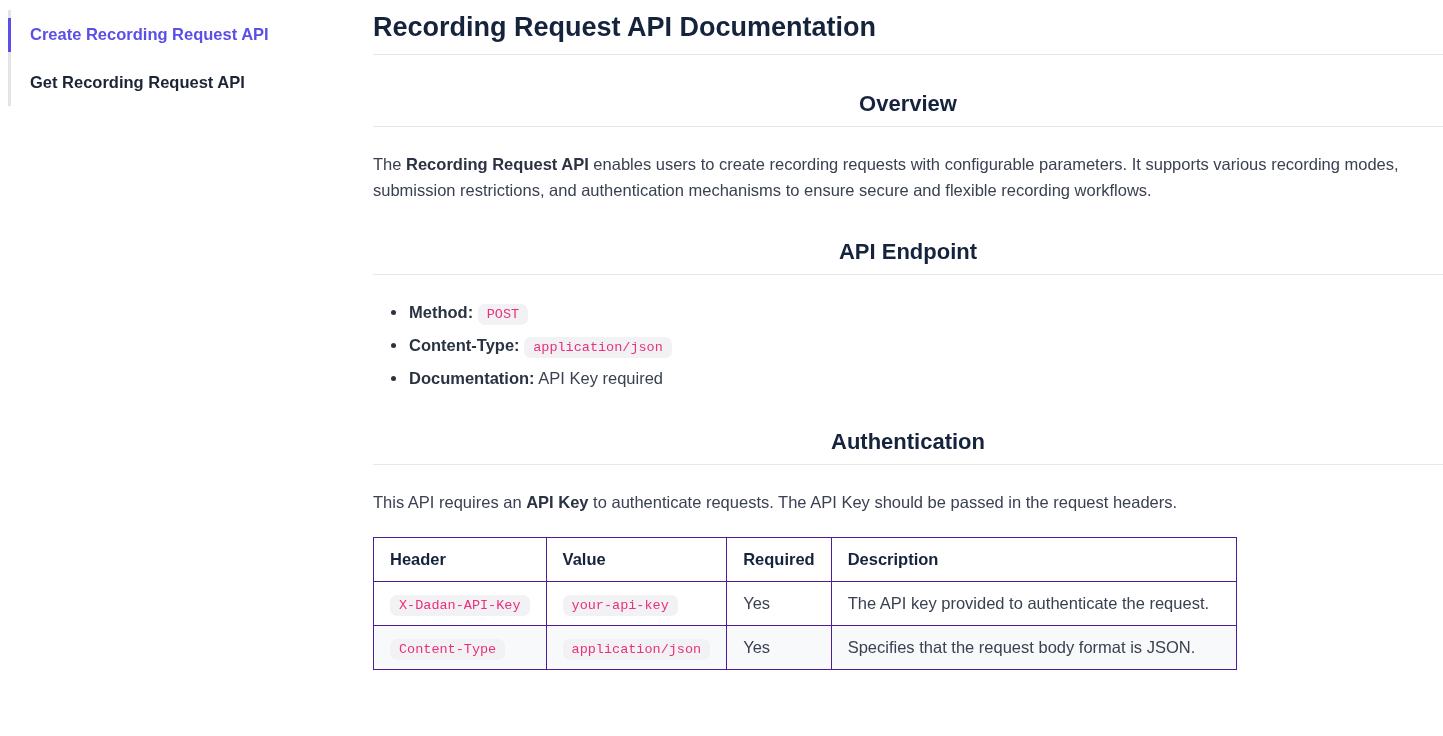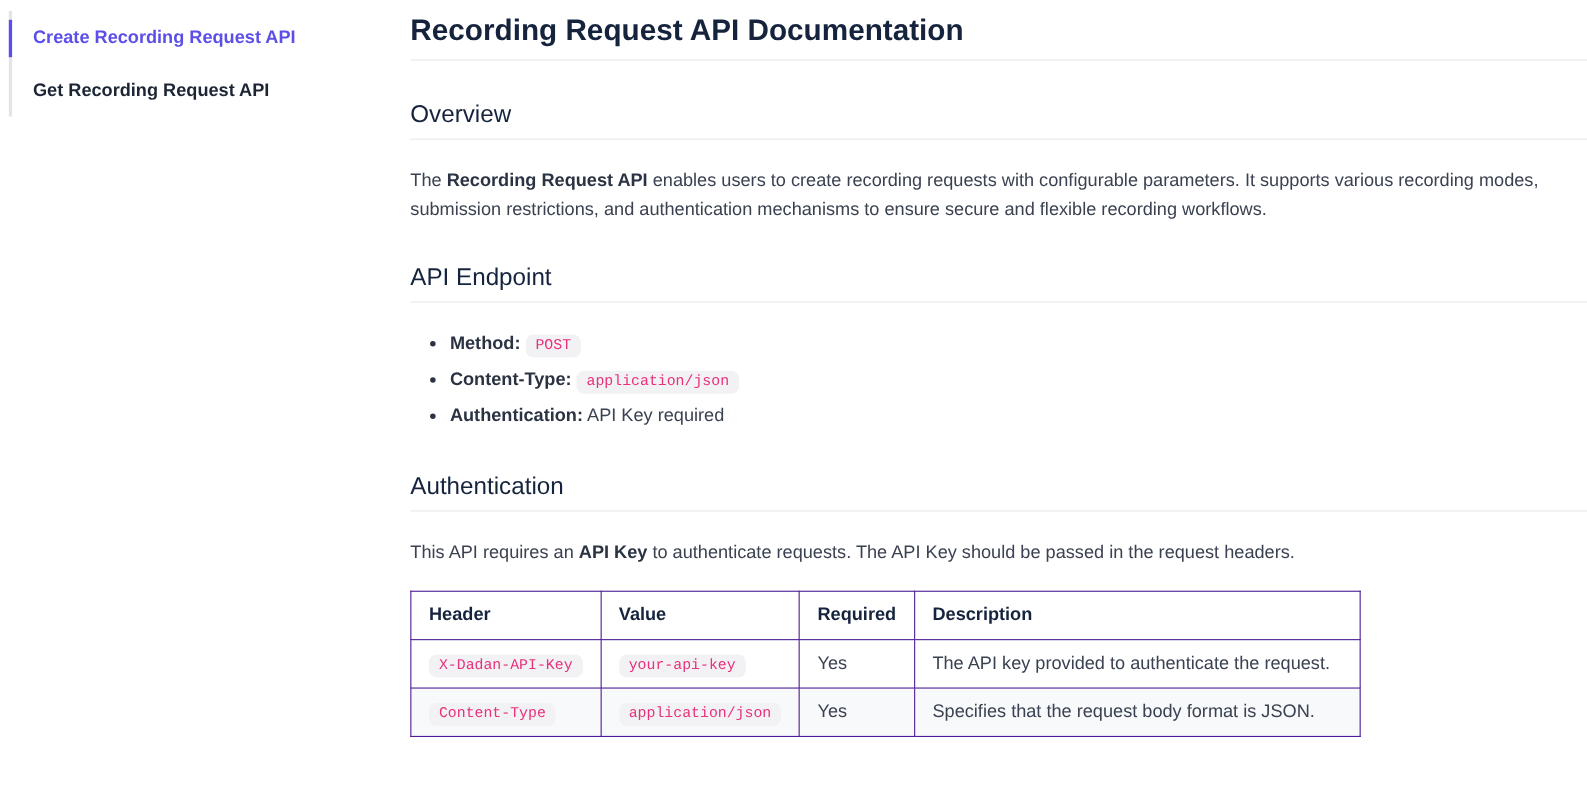--- a/index.html
+++ b/index.html
@@ -26,22 +26,22 @@
     width: 3px; background: #5b4fe8;
   }
 
   
   main { flex: 1 1 auto; padding-top: 12px; }
   h1 {
     font-size: 27px; font-weight: 700; color: #15233d;
     padding-bottom: 11px; border-bottom: 1px solid #e6e8ec;
   }
   h2 {
-    font-size: 22px; font-weight: 400; color: #15233d;
-    margin-top: 36px; padding-bottom: 9px; border-bottom: 1px solid #e6e8ec;
+    font-size: 22px; font-weight: 700; color: #15233d;
+    margin-top: 36px; padding-bottom: 9px; border-bottom: 1px solid #e6e8ec; text-align: center;
   }
   h3 {
     font-size: 19px; font-weight: 700; color: #15233d;
     margin-top: 30px;
   }
   p { margin-top: 24px; font-size: 16.5px; line-height: 26px; color: #3a4150; }
   p strong, li strong { color: #2b3342; font-weight: 700; }
 
   ul { margin: 22px 0 12px 0; list-style: none; }
   li { font-size: 16.5px; line-height: 30px; color: #3a4150; padding-left: 36px; position: relative; }
@@ -96,21 +96,21 @@
     <ul>
       <li>
         <strong>Method:</strong>
         <code>POST</code>
       </li>
       <li>
         <strong>Content-Type:</strong>
         <code>application/json</code>
       </li>
       <li>
-        <strong>Authentication:</strong>
+        <strong>Documentation:</strong>
         <span>API Key required</span>
       </li>
     </ul>
 
     <h2>Authentication</h2>
     <p><span>This API requires an </span><strong>API Key</strong><span> to authenticate requests. The API Key should be passed in the request headers.</span></p>
 
 
     <table>
       <colgroup>

